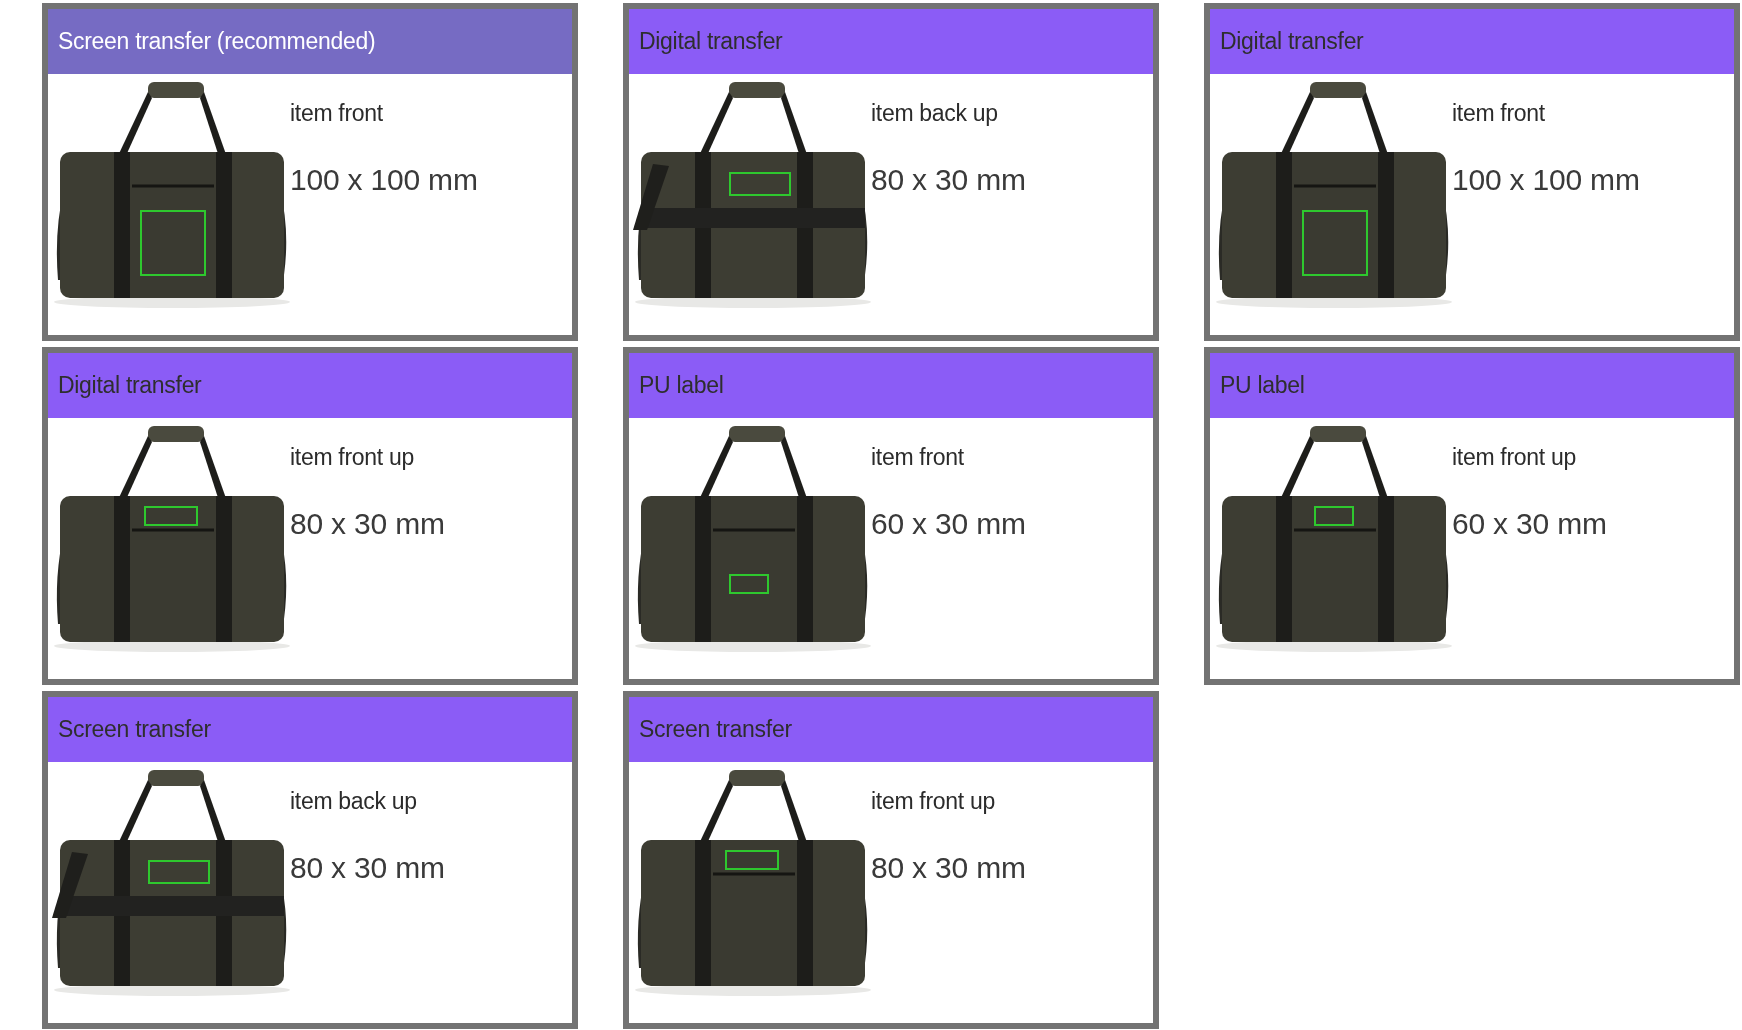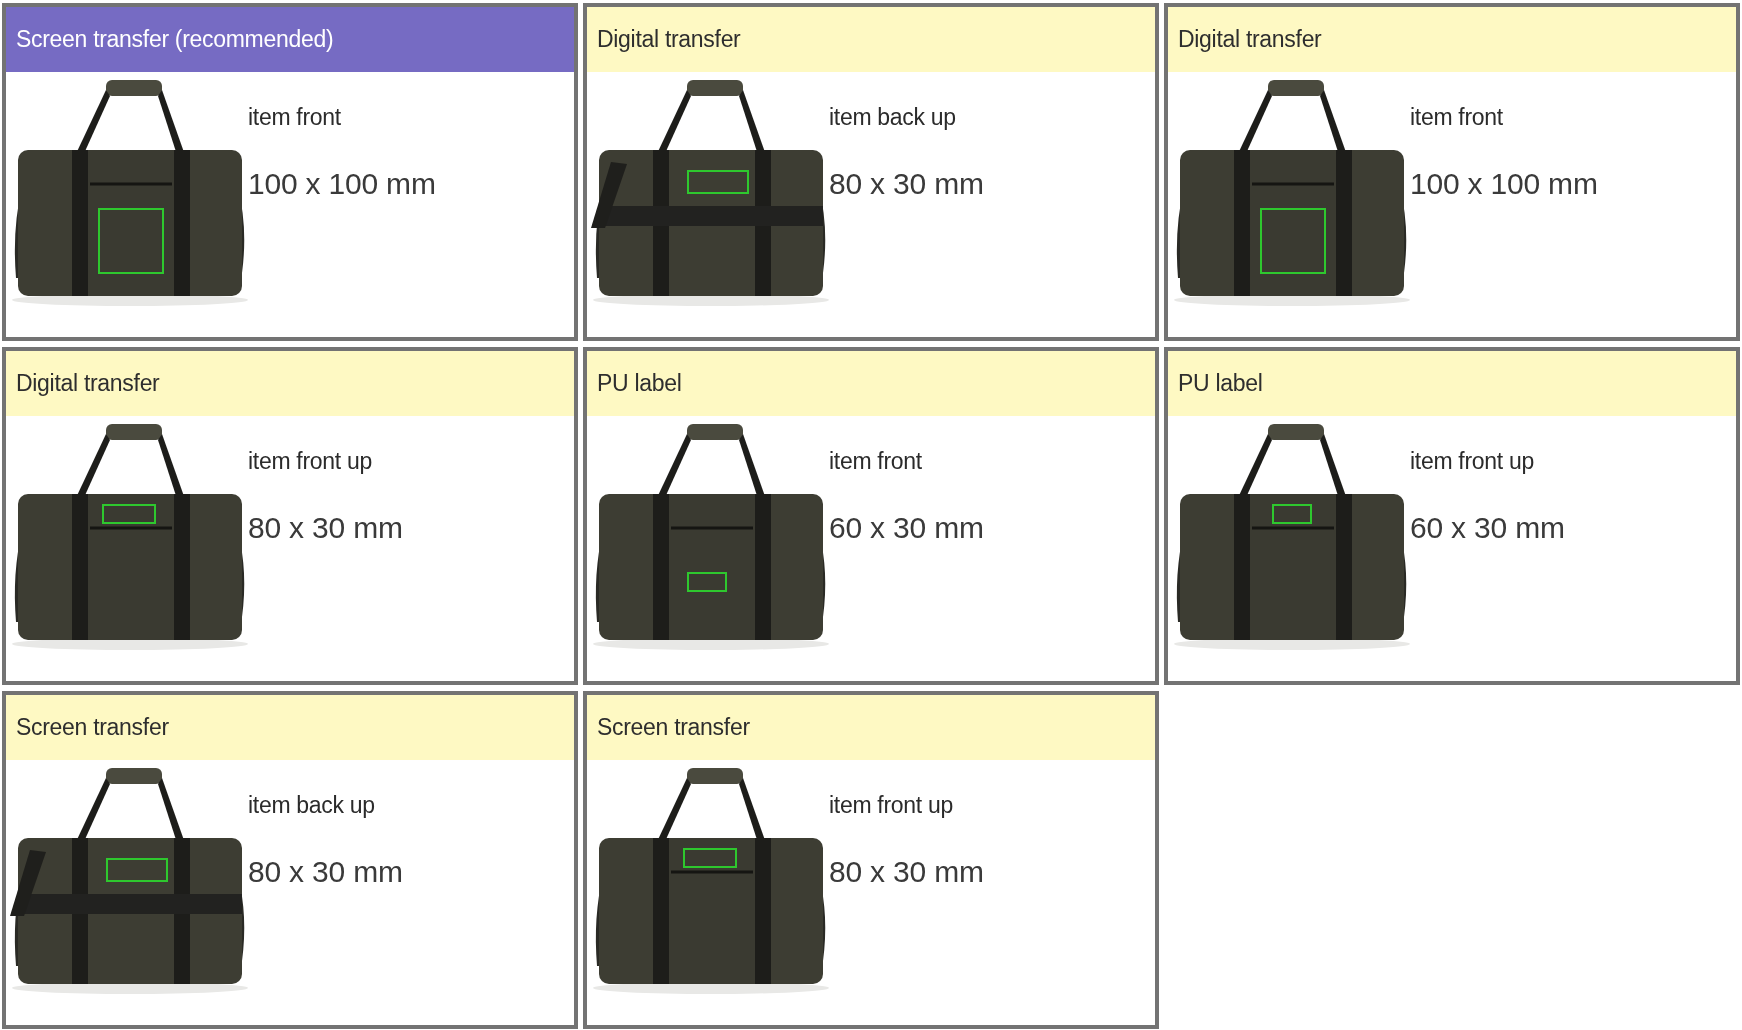--- a/index.html
+++ b/index.html
@@ -6,39 +6,40 @@
   html, body { width: 1742px; height: 1030px; background: #ffffff; overflow: hidden; }
   body { font-family: "Liberation Sans", "DejaVu Sans", sans-serif; color: #2b2b2b; position: relative; }
   .grid {
     position: absolute; left: 2px; top: 3px;
     display: grid;
     grid-template-columns: 576px 576px 576px;
     grid-template-rows: 338px 338px 338px;
     column-gap: 5px; row-gap: 6px;
   }
   .card {
-    border: 4px solid #737373;
+    border: 6px solid #737373;
     background: #fff;
     position: relative;
     overflow: hidden;
     cursor: pointer;
+    margin-left: 40px;
   }
   .card-header {
     height: 65px;
-    background: #fef9c3;
+    background: #8b5cf6;
     display: flex; align-items: center;
     padding-left: 10px;
     font-size: 23px;
     letter-spacing: -0.3px;
     color: #2e2e2e;
   }
   .card.recommended .card-header { background: #766bc3; color: #ffffff; }
   .card-body { position: relative; height: calc(100% - 65px); }
   .bag { position: absolute; left: 4px; top: 6px; width: 240px; height: 250px; }
-  .info { position: absolute; left: 242px; top: 32px; }
+  .info { position: absolute; left: 242px; top: 26px; }
   .pos { font-size: 23px; color: #2b2b2b; letter-spacing: -0.3px; }
   .size { font-size: 30px; color: #3a3a3a; margin-top: 36px; letter-spacing: -0.2px; }
   .print-area { position: absolute; border: 2px solid #2ec82e; }
 </style>
 </head>
 <body>
 
 <div class="grid">
 
   <div class="card recommended">

